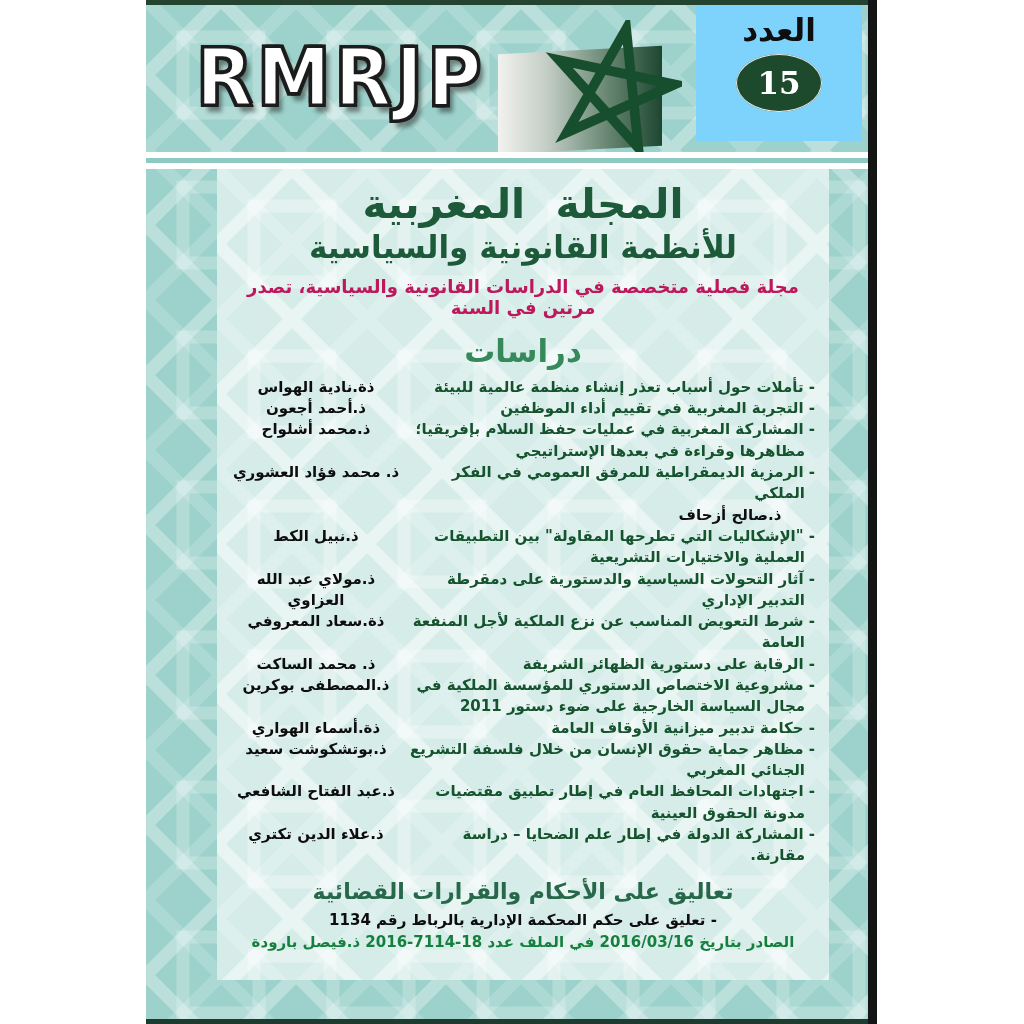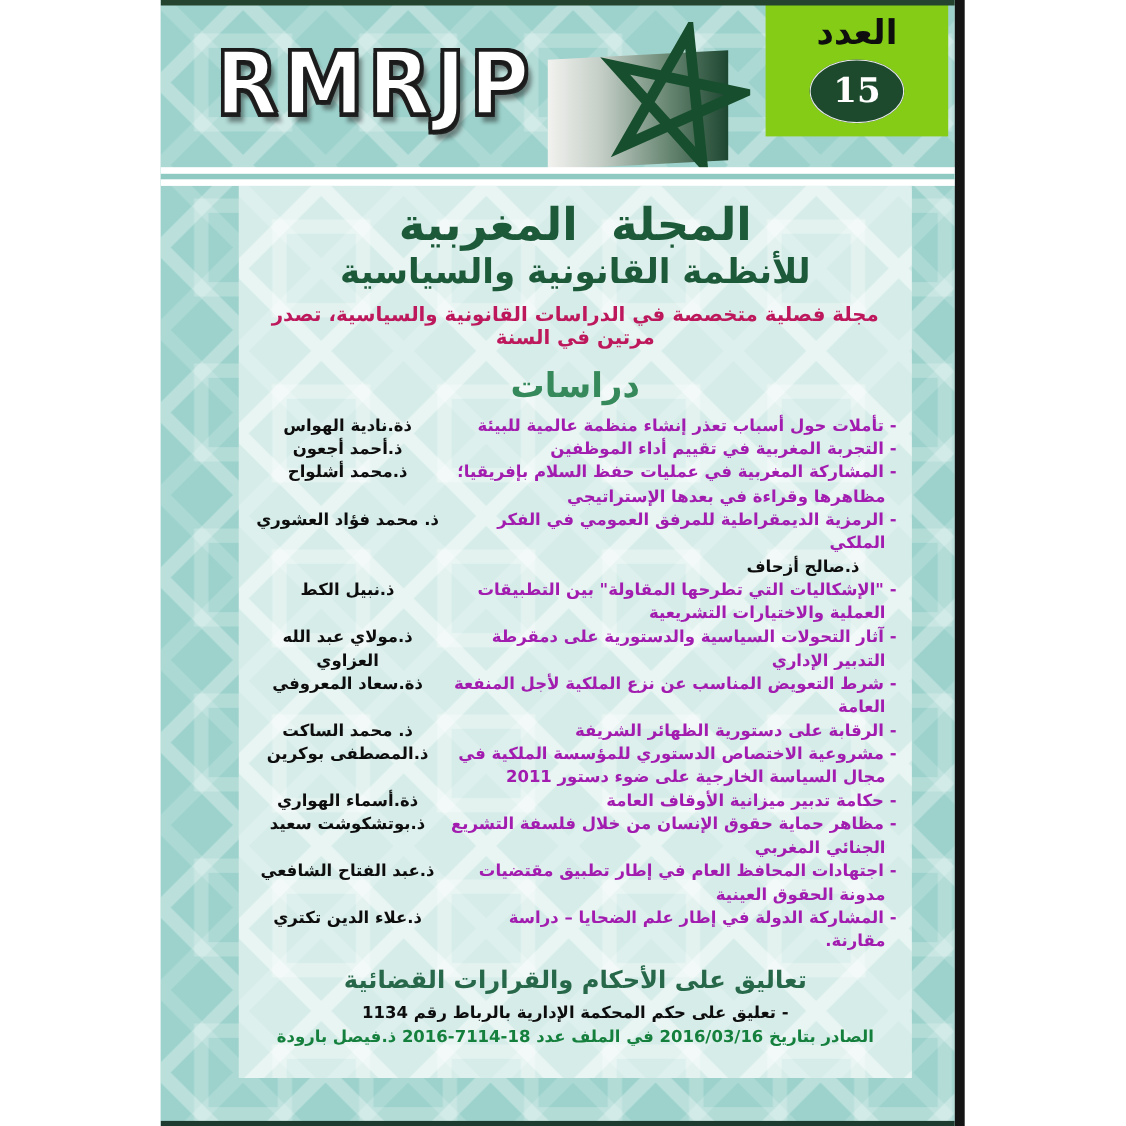--- a/index.html
+++ b/index.html
@@ -26,21 +26,21 @@
     transform:scaleY(1.08);
   }
   .band {
     position:absolute; left:352px; top:50px; width:164px; height:100px;
     background:linear-gradient(90deg,#f2f2ef 0%,#c3cdc6 30%,#6c8a76 65%,#1d4630 100%);
     transform:skewY(-3deg);
   }
   .star-svg { position:absolute; left:398px; top:20px; width:138px; height:142px; z-index:2; }
 
   .issue-box {
-    position:absolute; right:6px; top:0; width:166px; height:124px; background:#84cc16; z-index:3;
+    position:absolute; right:6px; top:0; width:166px; height:141px; background:#7dd3fc; z-index:3;
     display:flex; flex-direction:column; align-items:center;
   }
   .issue-label { margin-top:12px; font-size:31px; font-weight:bold; color:#0e0e0e; letter-spacing:4px; }
   .issue-oval {
     margin-top:6px; width:86px; height:58px; background:var(--oval-green,#1d4a2c);
     border-radius:50%; display:flex; align-items:center; justify-content:center;
     box-shadow:0 0 0 1px #e9e9e9 inset;
   }
   .issue-number { color:#ffffff; font-family:"DejaVu Serif", serif; font-size:31px; font-weight:bold; }
 
@@ -58,21 +58,21 @@
   }
   .journal-title { text-align:center; color:var(--title-green,#1c5a3a); font-weight:bold; }
   .title-line1 { font-size:41px; line-height:1.22; word-spacing:16px; }
   .title-line2 { font-size:31px; line-height:1.22; }
   .journal-subtitle { text-align:center; font-size:18px; font-weight:bold; color:#be185d; margin-top:9px; }
 
   .studies-heading { text-align:center; color:var(--heading-green,#35895a); font-size:31px; font-weight:bold; margin:15px 0 8px 0; }
 
   .study-row { display:flex; align-items:flex-start; gap:6px; }
   .study-title {
-    flex:1; font-size:15px; font-weight:bold; color:#a21caf; line-height:1.42;
+    flex:1; font-size:15px; font-weight:bold; color:#14532d; line-height:1.42;
     text-indent:-10px; padding-right:10px;
   }
   .study-author { width:170px; flex:none; font-size:15px; font-weight:bold; color:#0d0d0d; text-align:center; line-height:1.42; }
 
   .commentaries-heading { text-align:center; color:var(--section-green,#27684a); font-size:22px; font-weight:bold; margin:12px 0 6px 0; }
   .commentary-title { text-align:center; font-size:15px; font-weight:bold; color:#0d0d0d; line-height:1.45; }
   .commentary-details { text-align:center; font-size:15px; font-weight:bold; color:#15803d; line-height:1.45; margin-top:1px; }
 </style>
 </head>
 <body>

